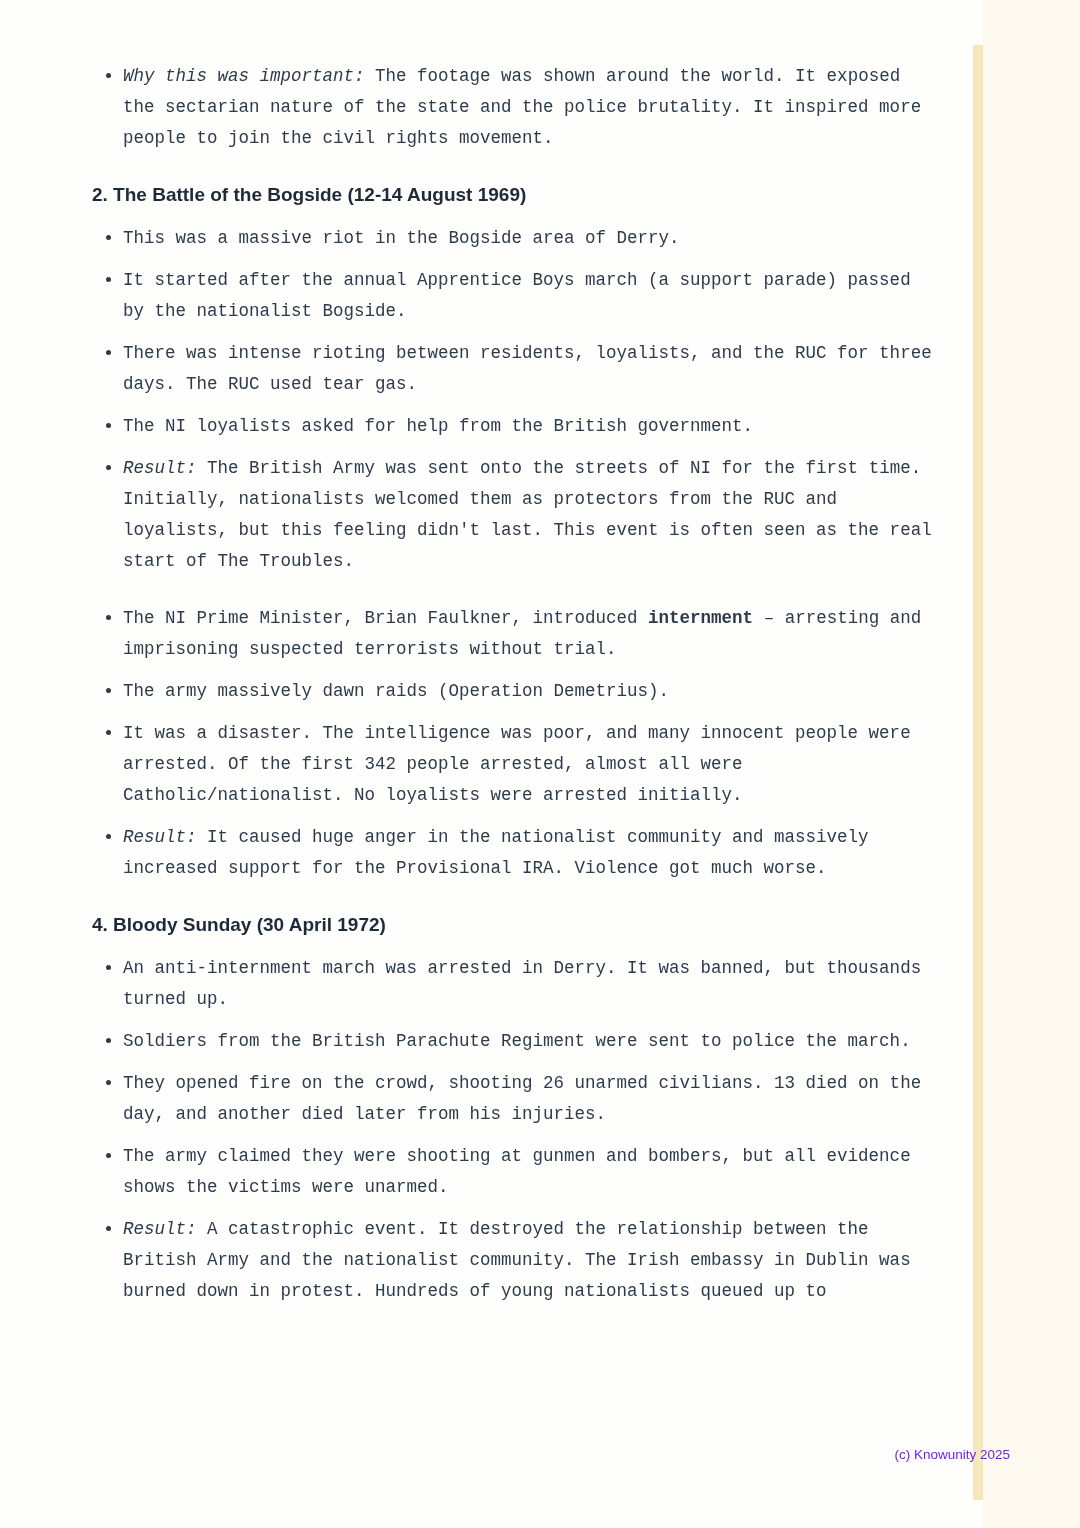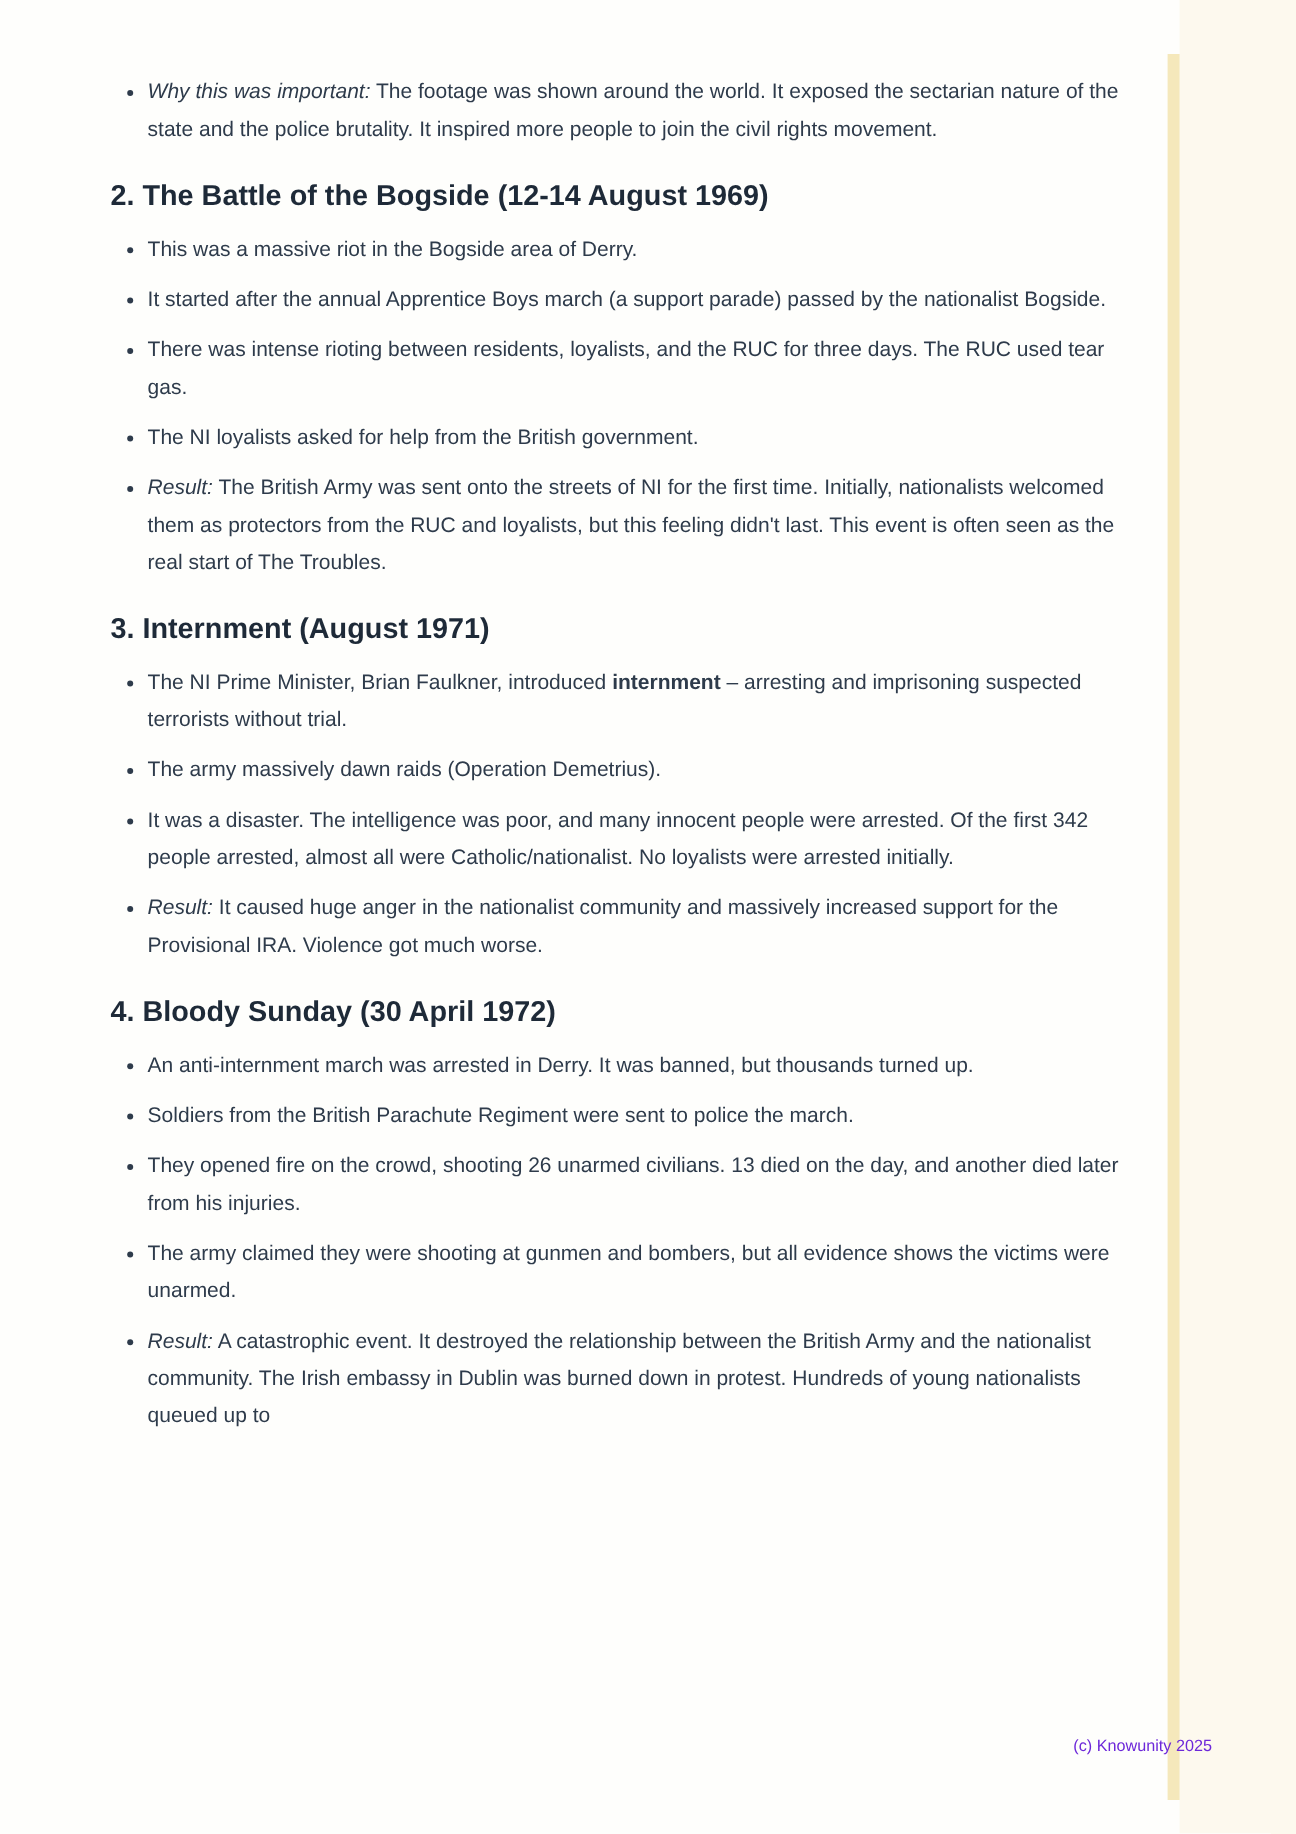--- a/index.html
+++ b/index.html
@@ -31,30 +31,31 @@
     height: 1455px;
     background: #f5e8bb;
   }
   .content {
     position: absolute;
     top: 50px;
     left: 92px;
     width: 845px;
   }
   .doc-heading {
-    font-size: 24px;
+    font-size: 19px;
     font-weight: bold;
     color: #1e2a38;
     margin: 28px 0 15px 0;
     line-height: 26px;
   }
   .doc-list {
     margin: 15px 0 26px 0;
     padding-left: 31px;
     list-style: disc;
+    font-family: Liberation Mono, monospace;
   }
   .doc-list:first-child {
     margin-top: 0;
   }
   .doc-list li {
     font-size: 17.5px;
     line-height: 31px;
     margin: 11px 0;
     color: #2e3b4b;
   }
@@ -85,21 +86,20 @@
         <li><span class="seg-italic">Why this was important:</span><span> The footage was shown around the world. It exposed the sectarian nature of the state and the police brutality. It inspired more people to join the civil rights movement.</span></li>
       </ul>
       <h3 class="doc-heading">2. The Battle of the Bogside (12-14 August 1969)</h3>
       <ul class="doc-list">
         <li><span>This was a massive riot in the Bogside area of Derry.</span></li>
         <li><span>It started after the annual Apprentice Boys march (a support parade) passed by the nationalist Bogside.</span></li>
         <li><span>There was intense rioting between residents, loyalists, and the RUC for three days. The RUC used tear gas.</span></li>
         <li><span>The NI loyalists asked for help from the British government.</span></li>
         <li><span class="seg-italic">Result:</span><span> The British Army was sent onto the streets of NI for the first time. Initially, nationalists welcomed them as protectors from the RUC and loyalists, but this feeling didn't last. This event is often seen as the real start of The Troubles.</span></li>
       </ul>
-      <h3 class="doc-heading">3. Internment (August 1971)</h3>
       <ul class="doc-list">
         <li><span>The NI Prime Minister, Brian Faulkner, introduced </span><span class="seg-bold">internment</span><span> – arresting and imprisoning suspected terrorists without trial.</span></li>
         <li><span>The army massively dawn raids (Operation Demetrius).</span></li>
         <li><span>It was a disaster. The intelligence was poor, and many innocent people were arrested. Of the first 342 people arrested, almost all were Catholic/nationalist. No loyalists were arrested initially.</span></li>
         <li><span class="seg-italic">Result:</span><span> It caused huge anger in the nationalist community and massively increased support for the Provisional IRA. Violence got much worse.</span></li>
       </ul>
       <h3 class="doc-heading">4. Bloody Sunday (30 April 1972)</h3>
       <ul class="doc-list">
         <li><span>An anti-internment march was arrested in Derry. It was banned, but thousands turned up.</span></li>
         <li><span>Soldiers from the British Parachute Regiment were sent to police the march.</span></li>

